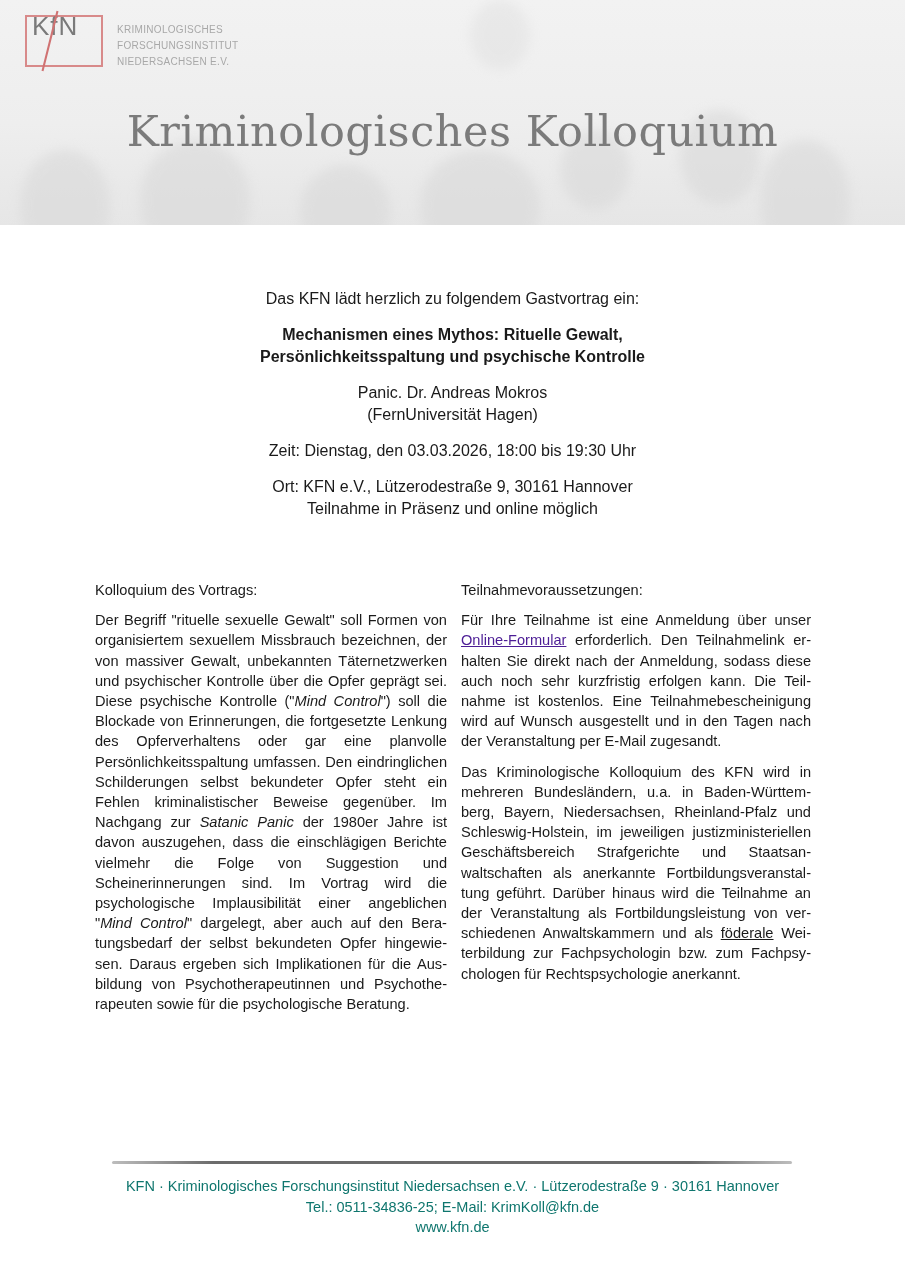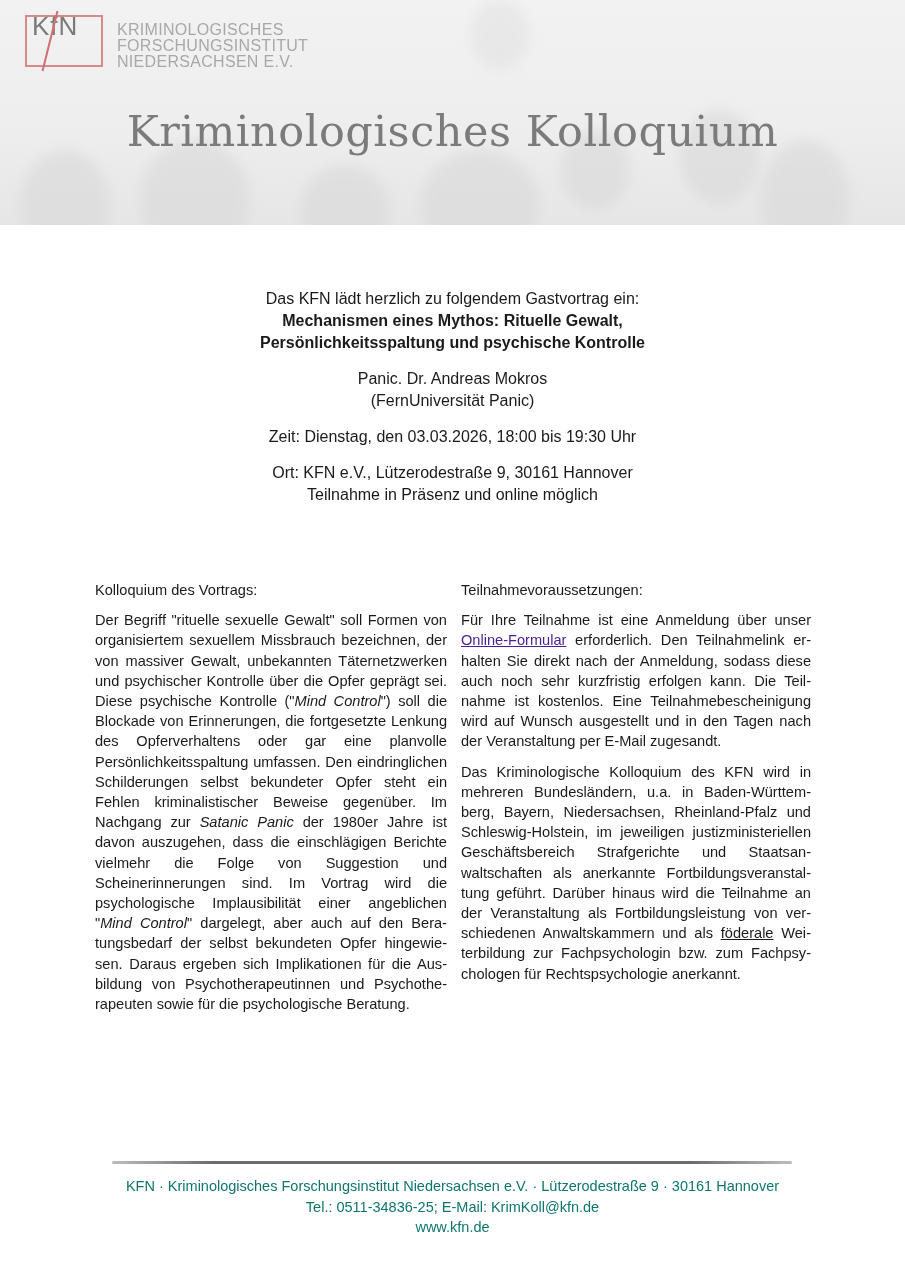--- a/index.html
+++ b/index.html
@@ -12,31 +12,31 @@
     background: linear-gradient(180deg, #f2f2f2 0%, #eeeeee 55%, #e6e6e6 100%);
   }
   .blob { position: absolute; border-radius: 50%; background: #d9d9d9; filter: blur(6px); opacity: 0.6; }
   .logo { position: absolute; left: 25px; top: 15px; width: 78px; height: 52px; border: 2px solid #d88a8a; box-sizing: border-box; }
   .logo-text {
     position: absolute; left: 32px; top: 11px; font-size: 26px; color: #7a7a7a;
     font-family: "Liberation Sans", sans-serif; letter-spacing: 1px; font-weight: normal;
   }
   .logo-slash { position: absolute; left: 49px; top: 10px; width: 2px; height: 62px; background: #d07272; transform: rotate(14deg); }
   .inst-name {
-    position: absolute; left: 117px; top: 22px; font-size: 16px; line-height: 16px;
+    position: absolute; left: 117px; top: 22px; font-size: 10px; line-height: 16px;
     color: #a8a8a8; letter-spacing: 0.3px;
   }
   .inst-name div { white-space: nowrap; }
   .banner-title {
     position: absolute; left: 0; width: 905px; top: 106px; text-align: center;
     font-family: "DejaVu Serif", serif; font-size: 43px; color: #7b7b7b; letter-spacing: 0.5px;
   }
   .intro { position: absolute; left: 0; width: 905px; top: 288px; text-align: center; font-size: 16px; line-height: 22px; }
   .intro .line { white-space: nowrap; }
-  .talk-title { font-weight: bold; }
+  .talk-title { font-weight: bold; margin-top: 14px; }
   .speaker { margin-top: 14px; }
   .time { margin-top: 14px; }
   .place { margin-top: 14px; }
   .col { position: absolute; top: 580px; font-size: 14.6px; line-height: 20.2px; text-align: justify; hyphens: manual; }
   .col-left { left: 95px; width: 352px; }
   .col-right { left: 461px; width: 350px; }
   .col h3 { margin: 0 0 10px 0; font-weight: normal; font-size: 14.6px; }
   .col p { margin: 0 0 10px 0; }
   .link { color: #4c1d95; text-decoration: underline; cursor: pointer; }
   .underl { text-decoration: underline; }
@@ -72,21 +72,21 @@
 </div>
 
 <div class="intro">
   <div class="line">Das KFN lädt herzlich zu folgendem Gastvortrag ein:</div>
   <div class="talk-title">
     <div class="line">Mechanismen eines Mythos: Rituelle Gewalt,</div>
     <div class="line">Persönlichkeitsspaltung und psychische Kontrolle</div>
   </div>
   <div class="speaker">
     <div class="line">Panic. Dr. Andreas Mokros</div>
-    <div class="line">(FernUniversität Panic)</div>
+    <div class="line">(FernUniversität Hagen)</div>
   </div>
   <div class="time line">Zeit: Dienstag, den 03.03.2026, 18:00 bis 19:30 Uhr</div>
   <div class="place">
     <div class="line">Ort: KFN e.V., Lützerodestraße 9, 30161 Hannover</div>
     <div class="line">Teilnahme in Präsenz und online möglich</div>
   </div>
 </div>
 
 <div class="col col-left">
   <h3>Kolloquium des Vortrags:</h3>

